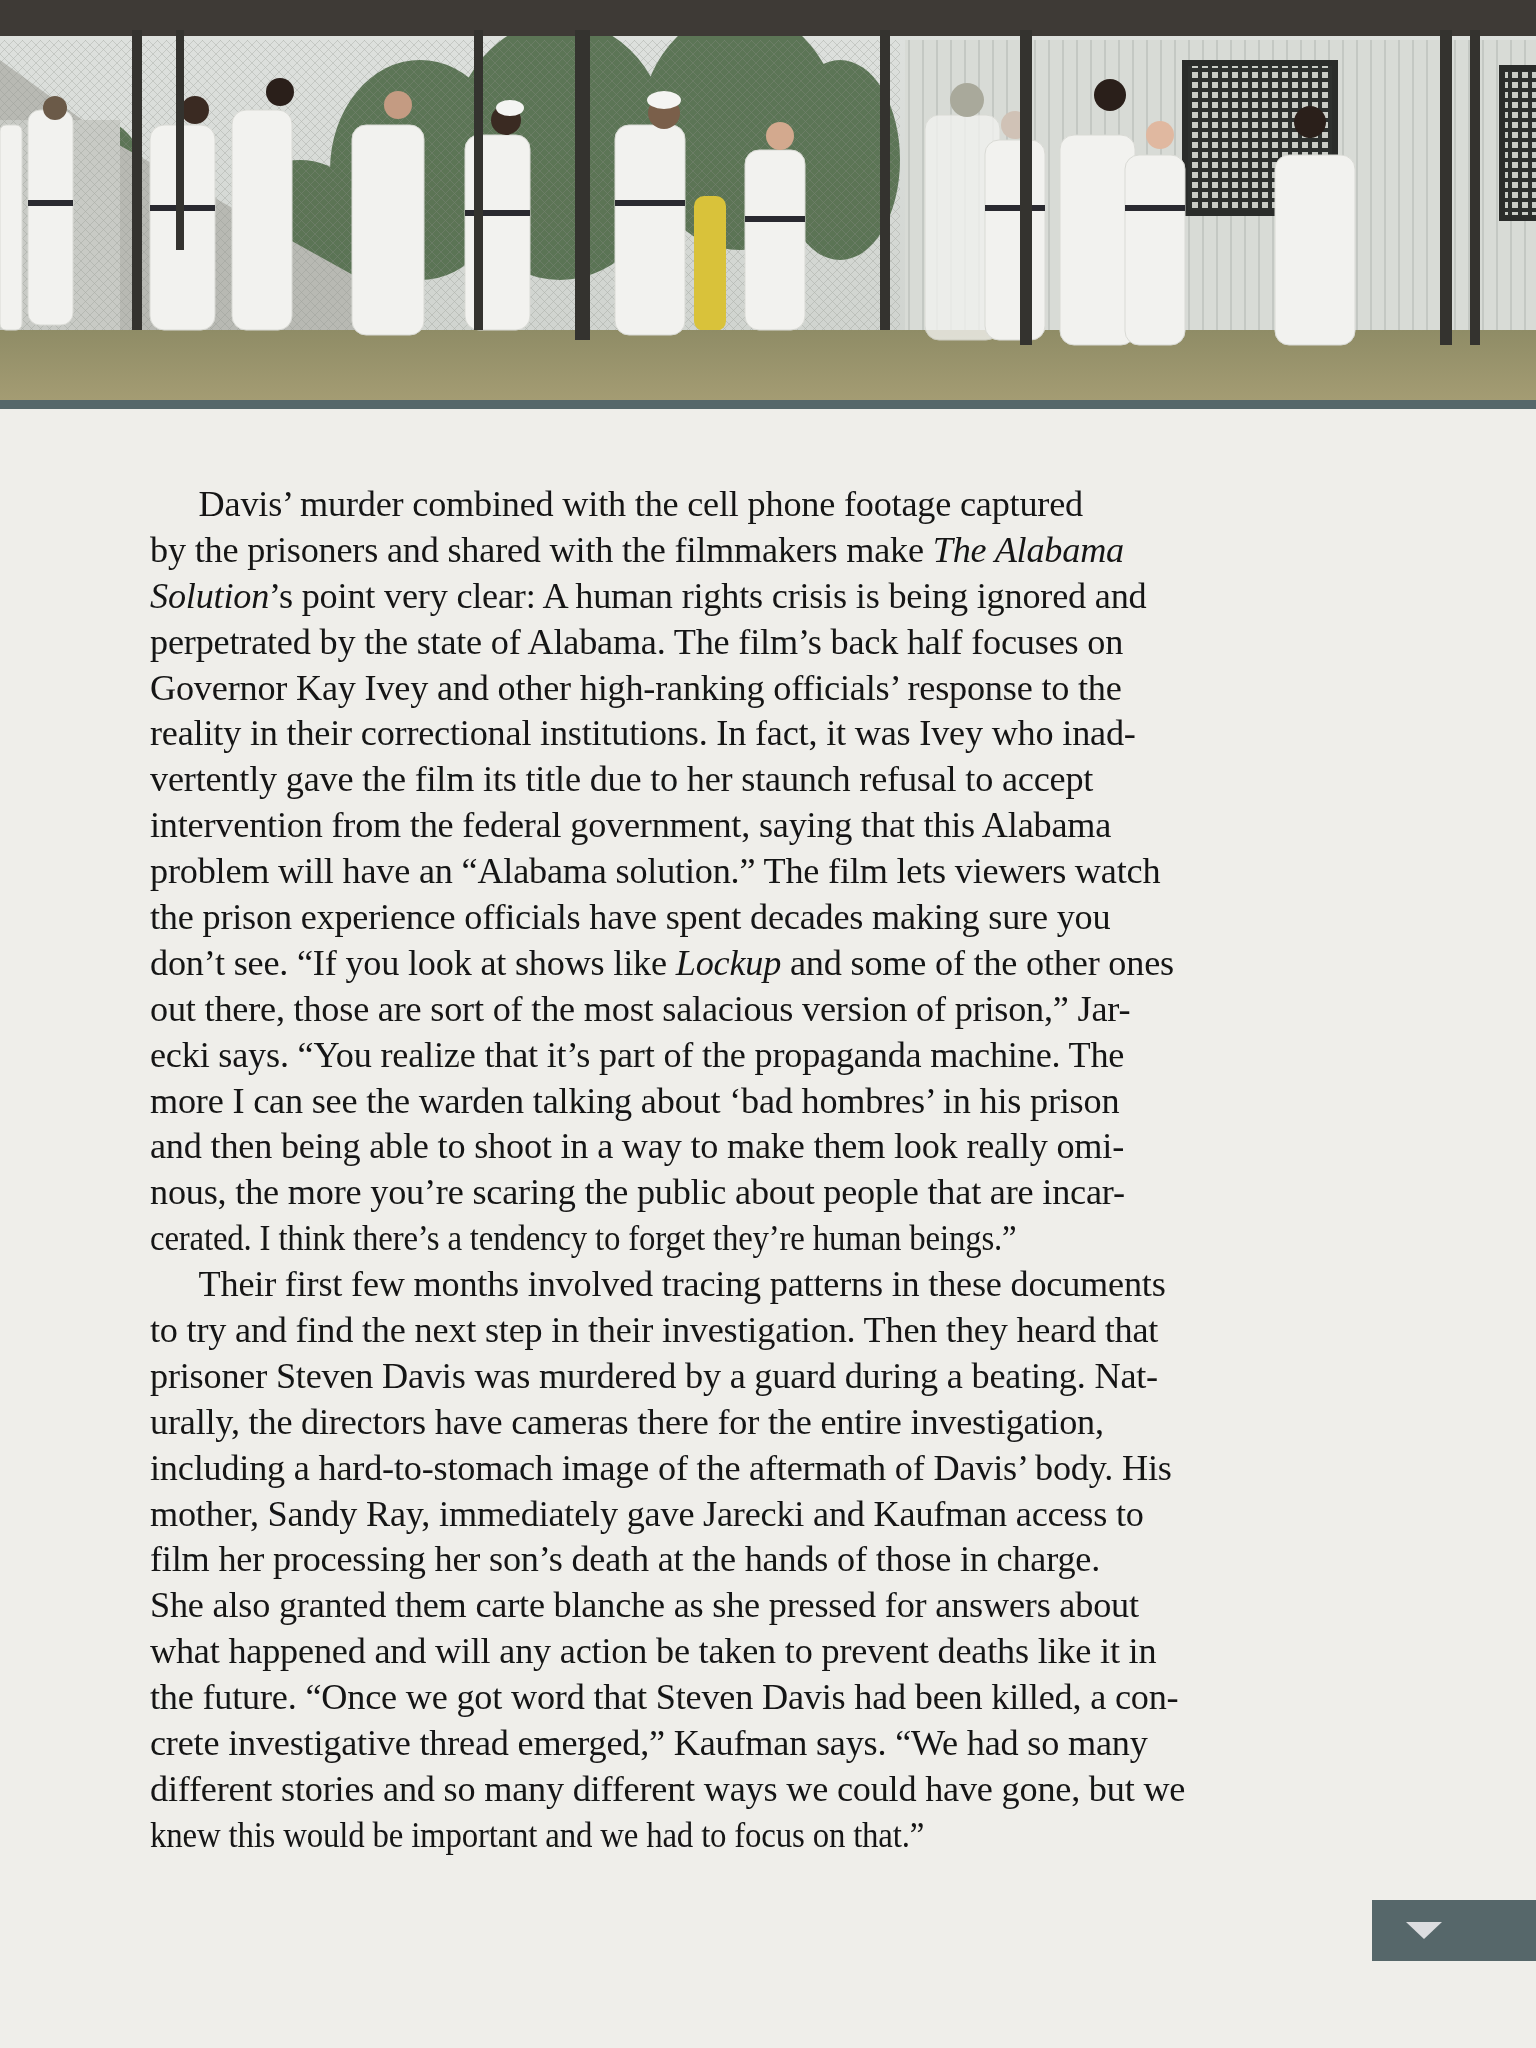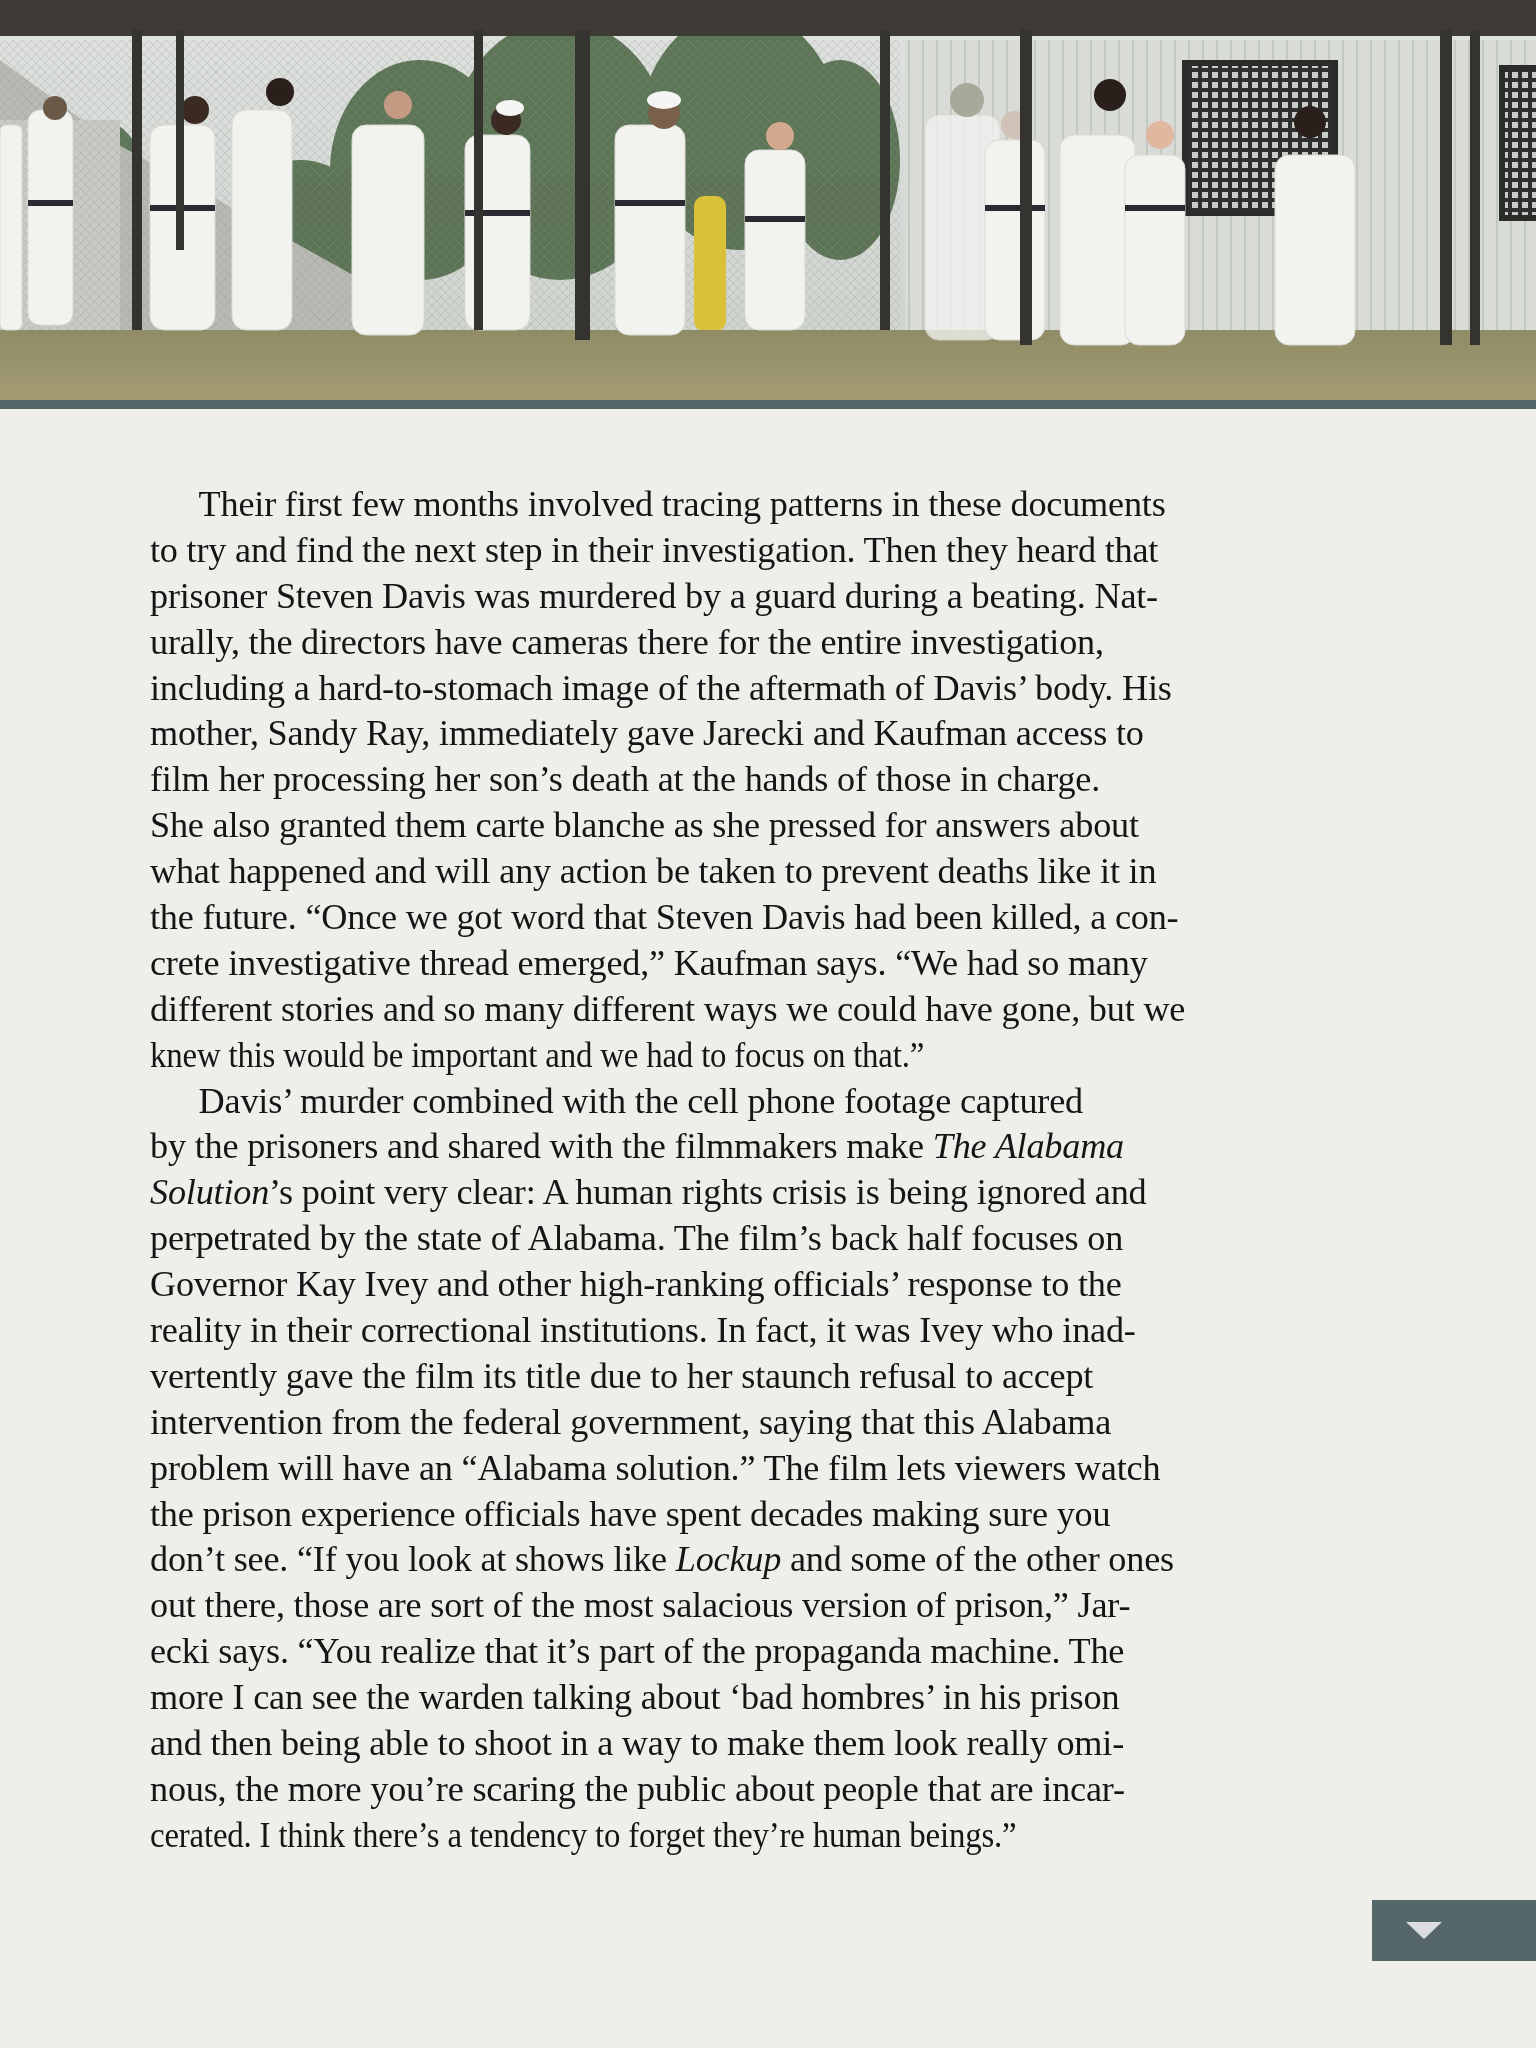--- a/index.html
+++ b/index.html
@@ -172,50 +172,50 @@
       <rect x="1020" y="30" width="12" height="315"></rect>
       <rect x="1440" y="30" width="12" height="315"></rect>
       <rect x="1470" y="30" width="10" height="315"></rect>
     </g>
   </svg>
 </div>
 <div class="hero-strip"></div>
 
 <div class="article" id="article">
     <div>
-      <span class="line indent" style="transform: scaleX(0.9919);"><span>Their first few months involved tracing patterns in these documents</span></span>
-      <span class="line" style="transform: scaleX(0.9919);"><span>to try and find the next step in their investigation. Then they heard that</span></span>
-      <span class="line" style="transform: scaleX(0.9919);"><span>prisoner Steven Davis was murdered by a guard during a beating. Nat-</span></span>
-      <span class="line" style="transform: scaleX(0.9919);"><span>urally, the directors have cameras there for the entire investigation,</span></span>
-      <span class="line" style="transform: scaleX(0.9919);"><span>including a hard-to-stomach image of the aftermath of Davis’ body. His</span></span>
-      <span class="line" style="transform: scaleX(0.9919);"><span>mother, Sandy Ray, immediately gave Jarecki and Kaufman access to</span></span>
-      <span class="line" style="transform: scaleX(0.9919);"><span>film her processing her son’s death at the hands of those in charge.</span></span>
-      <span class="line" style="transform: scaleX(0.9919);"><span>She also granted them carte blanche as she pressed for answers about</span></span>
-      <span class="line" style="transform: scaleX(0.9919);"><span>what happened and will any action be taken to prevent deaths like it in</span></span>
-      <span class="line" style="transform: scaleX(0.9919);"><span>the future. “Once we got word that Steven Davis had been killed, a con-</span></span>
-      <span class="line" style="transform: scaleX(0.9919);"><span>crete investigative thread emerged,” Kaufman says. “We had so many</span></span>
-      <span class="line" style="transform: scaleX(0.9919);"><span>different stories and so many different ways we could have gone, but we</span></span>
-      <span class="line" style="transform: scaleX(0.9);"><span>knew this would be important and we had to focus on that.”</span></span>
-    </div>
-    <div>
       <span class="line indent" style="transform: scaleX(0.9919);"><span>Davis’ murder combined with the cell phone footage captured</span></span>
       <span class="line" style="transform: scaleX(0.9919);"><span>by the prisoners and shared with the filmmakers make </span><i>The Alabama</i></span>
       <span class="line" style="transform: scaleX(0.9919);"><i>Solution</i><span>’s point very clear: A human rights crisis is being ignored and</span></span>
       <span class="line" style="transform: scaleX(0.9919);"><span>perpetrated by the state of Alabama. The film’s back half focuses on</span></span>
       <span class="line" style="transform: scaleX(0.9919);"><span>Governor Kay Ivey and other high-ranking officials’ response to the</span></span>
       <span class="line" style="transform: scaleX(0.9919);"><span>reality in their correctional institutions. In fact, it was Ivey who inad-</span></span>
       <span class="line" style="transform: scaleX(0.9919);"><span>vertently gave the film its title due to her staunch refusal to accept</span></span>
       <span class="line" style="transform: scaleX(0.9919);"><span>intervention from the federal government, saying that this Alabama</span></span>
       <span class="line" style="transform: scaleX(0.9919);"><span>problem will have an “Alabama solution.” The film lets viewers watch</span></span>
       <span class="line" style="transform: scaleX(0.9919);"><span>the prison experience officials have spent decades making sure you</span></span>
       <span class="line" style="transform: scaleX(0.9919);"><span>don’t see. “If you look at shows like </span><i>Lockup</i><span> and some of the other ones</span></span>
       <span class="line" style="transform: scaleX(0.9919);"><span>out there, those are sort of the most salacious version of prison,” Jar-</span></span>
       <span class="line" style="transform: scaleX(0.9919);"><span>ecki says. “You realize that it’s part of the propaganda machine. The</span></span>
       <span class="line" style="transform: scaleX(0.9919);"><span>more I can see the warden talking about ‘bad hombres’ in his prison</span></span>
       <span class="line" style="transform: scaleX(0.9919);"><span>and then being able to shoot in a way to make them look really omi-</span></span>
       <span class="line" style="transform: scaleX(0.9919);"><span>nous, the more you’re scaring the public about people that are incar-</span></span>
       <span class="line" style="transform: scaleX(0.9);"><span>cerated. I think there’s a tendency to forget they’re human beings.”</span></span>
     </div>
+    <div>
+      <span class="line indent" style="transform: scaleX(0.9919);"><span>Their first few months involved tracing patterns in these documents</span></span>
+      <span class="line" style="transform: scaleX(0.9919);"><span>to try and find the next step in their investigation. Then they heard that</span></span>
+      <span class="line" style="transform: scaleX(0.9919);"><span>prisoner Steven Davis was murdered by a guard during a beating. Nat-</span></span>
+      <span class="line" style="transform: scaleX(0.9919);"><span>urally, the directors have cameras there for the entire investigation,</span></span>
+      <span class="line" style="transform: scaleX(0.9919);"><span>including a hard-to-stomach image of the aftermath of Davis’ body. His</span></span>
+      <span class="line" style="transform: scaleX(0.9919);"><span>mother, Sandy Ray, immediately gave Jarecki and Kaufman access to</span></span>
+      <span class="line" style="transform: scaleX(0.9919);"><span>film her processing her son’s death at the hands of those in charge.</span></span>
+      <span class="line" style="transform: scaleX(0.9919);"><span>She also granted them carte blanche as she pressed for answers about</span></span>
+      <span class="line" style="transform: scaleX(0.9919);"><span>what happened and will any action be taken to prevent deaths like it in</span></span>
+      <span class="line" style="transform: scaleX(0.9919);"><span>the future. “Once we got word that Steven Davis had been killed, a con-</span></span>
+      <span class="line" style="transform: scaleX(0.9919);"><span>crete investigative thread emerged,” Kaufman says. “We had so many</span></span>
+      <span class="line" style="transform: scaleX(0.9919);"><span>different stories and so many different ways we could have gone, but we</span></span>
+      <span class="line" style="transform: scaleX(0.9);"><span>knew this would be important and we had to focus on that.”</span></span>
+    </div>
   </div>
 
 <button class="next-page">
   <span class="tri"></span>
 </button>
 
 </body></html>

